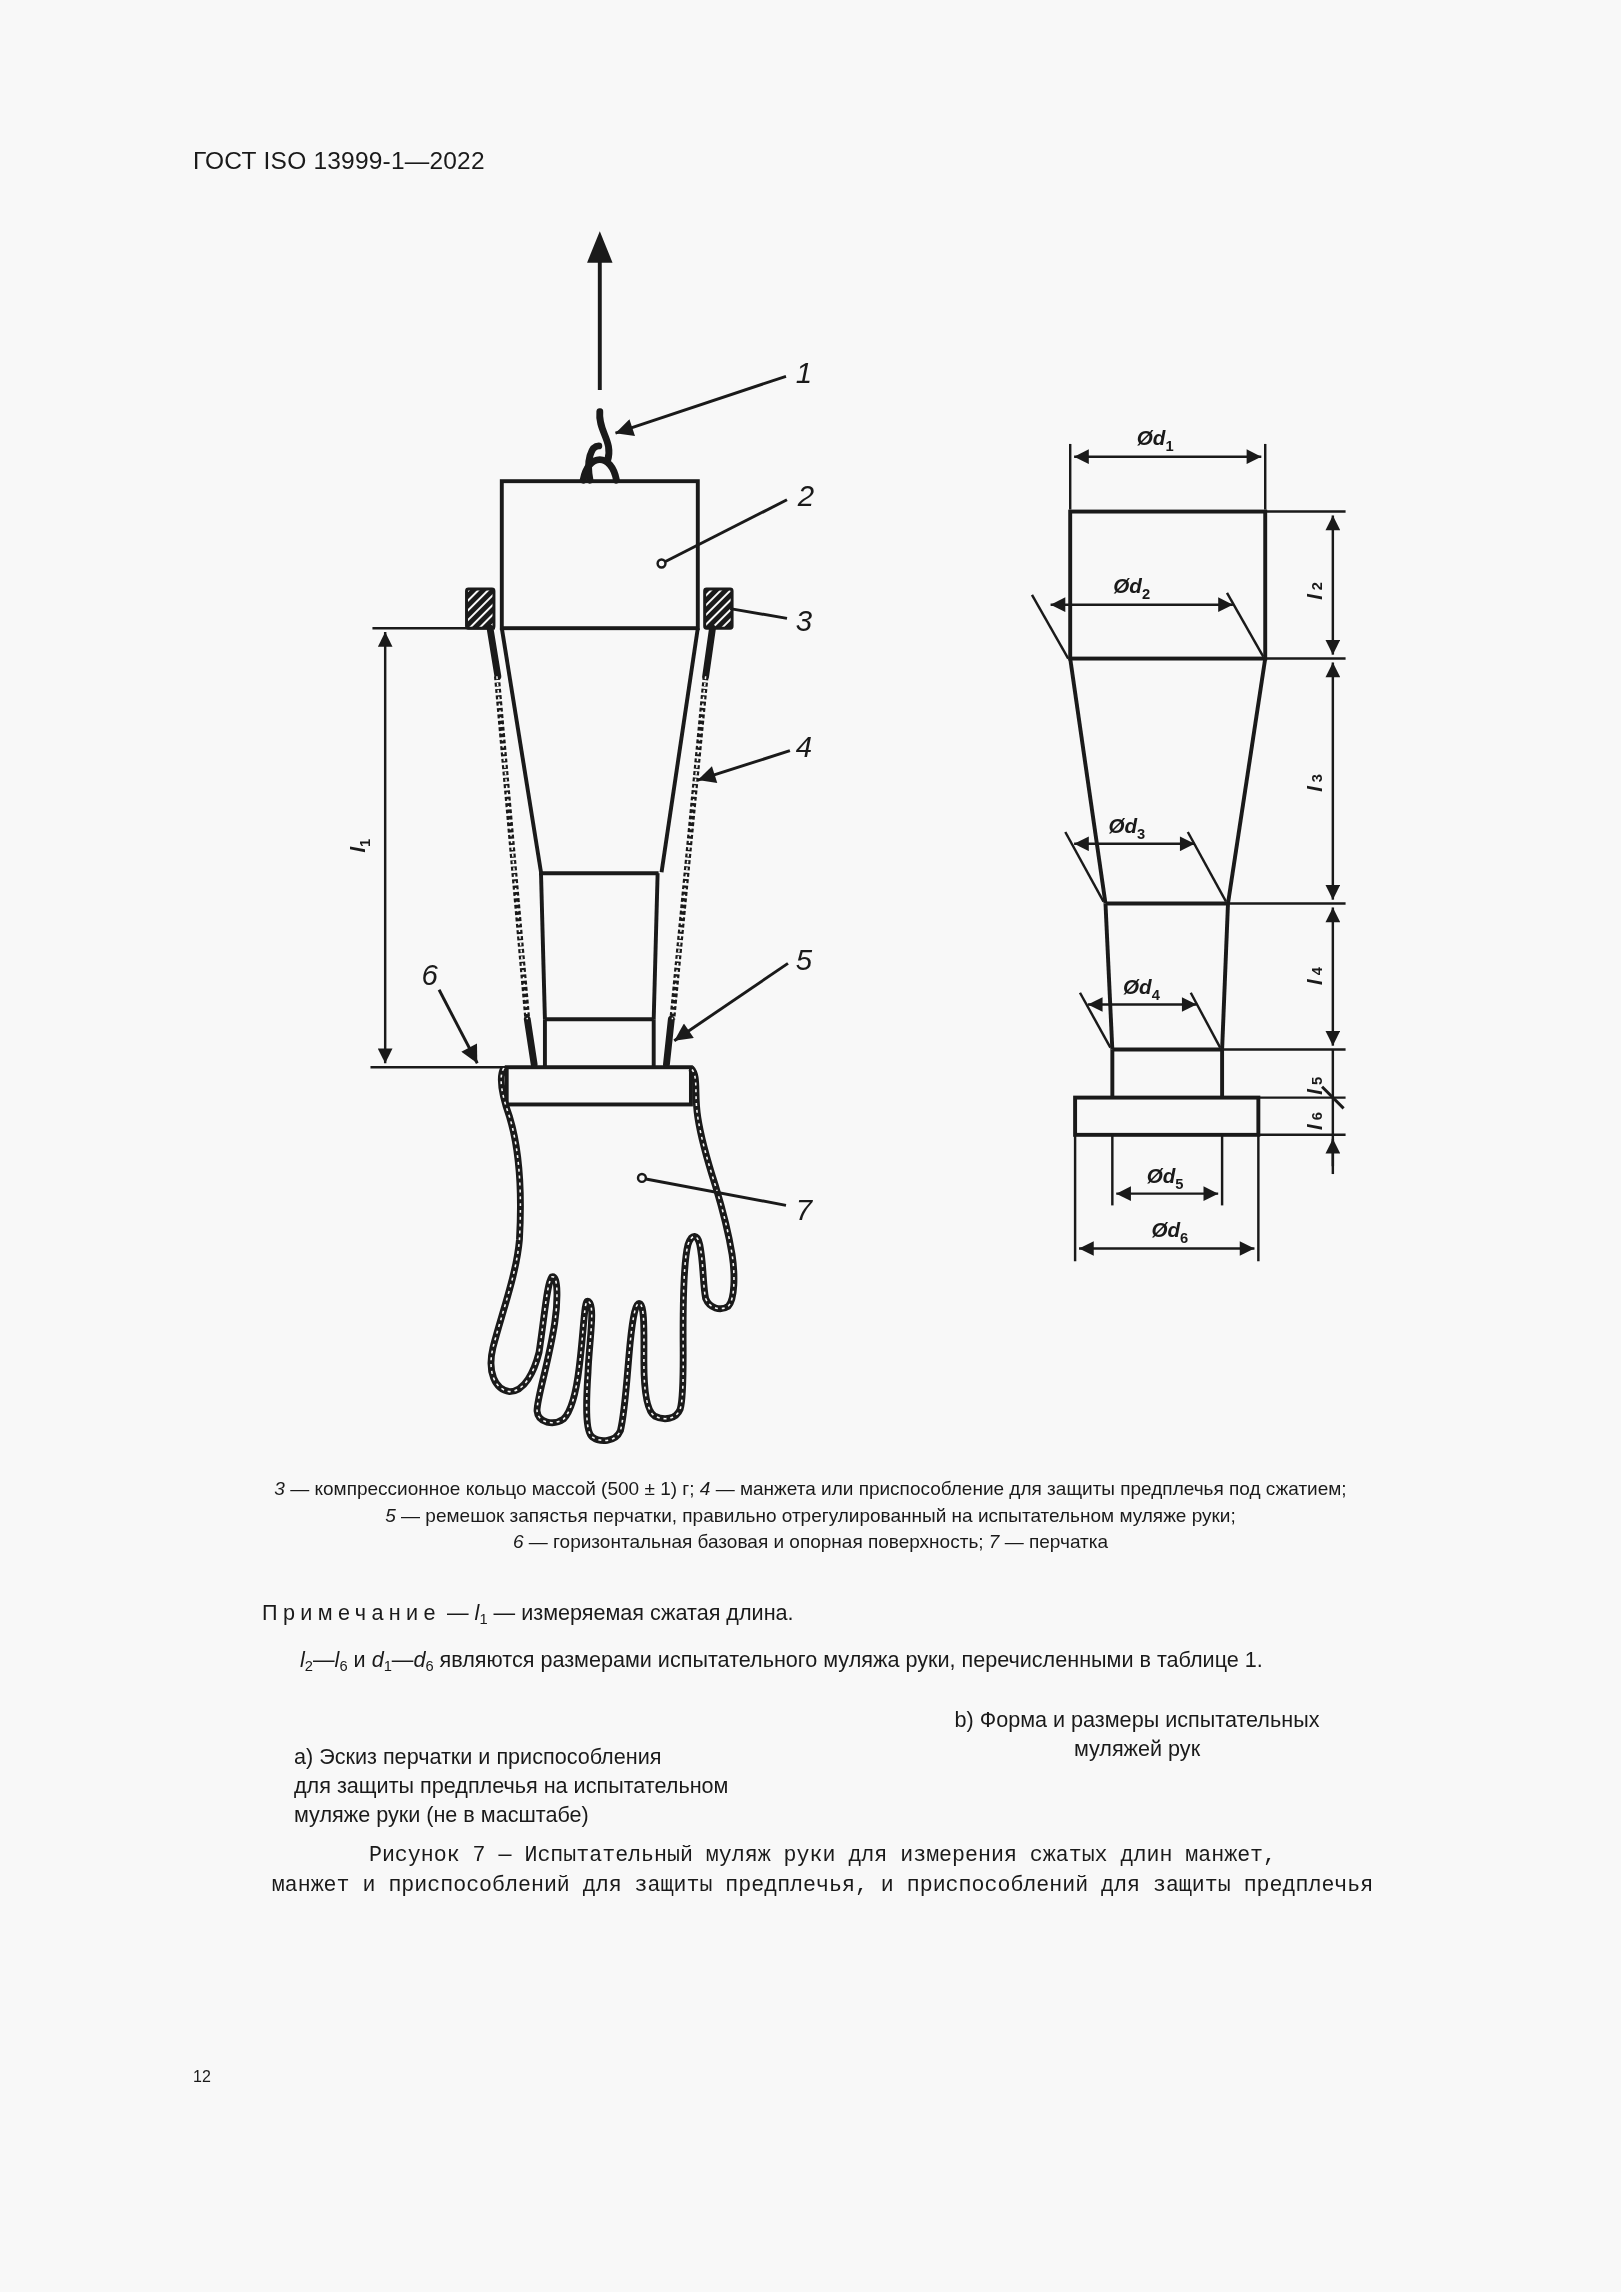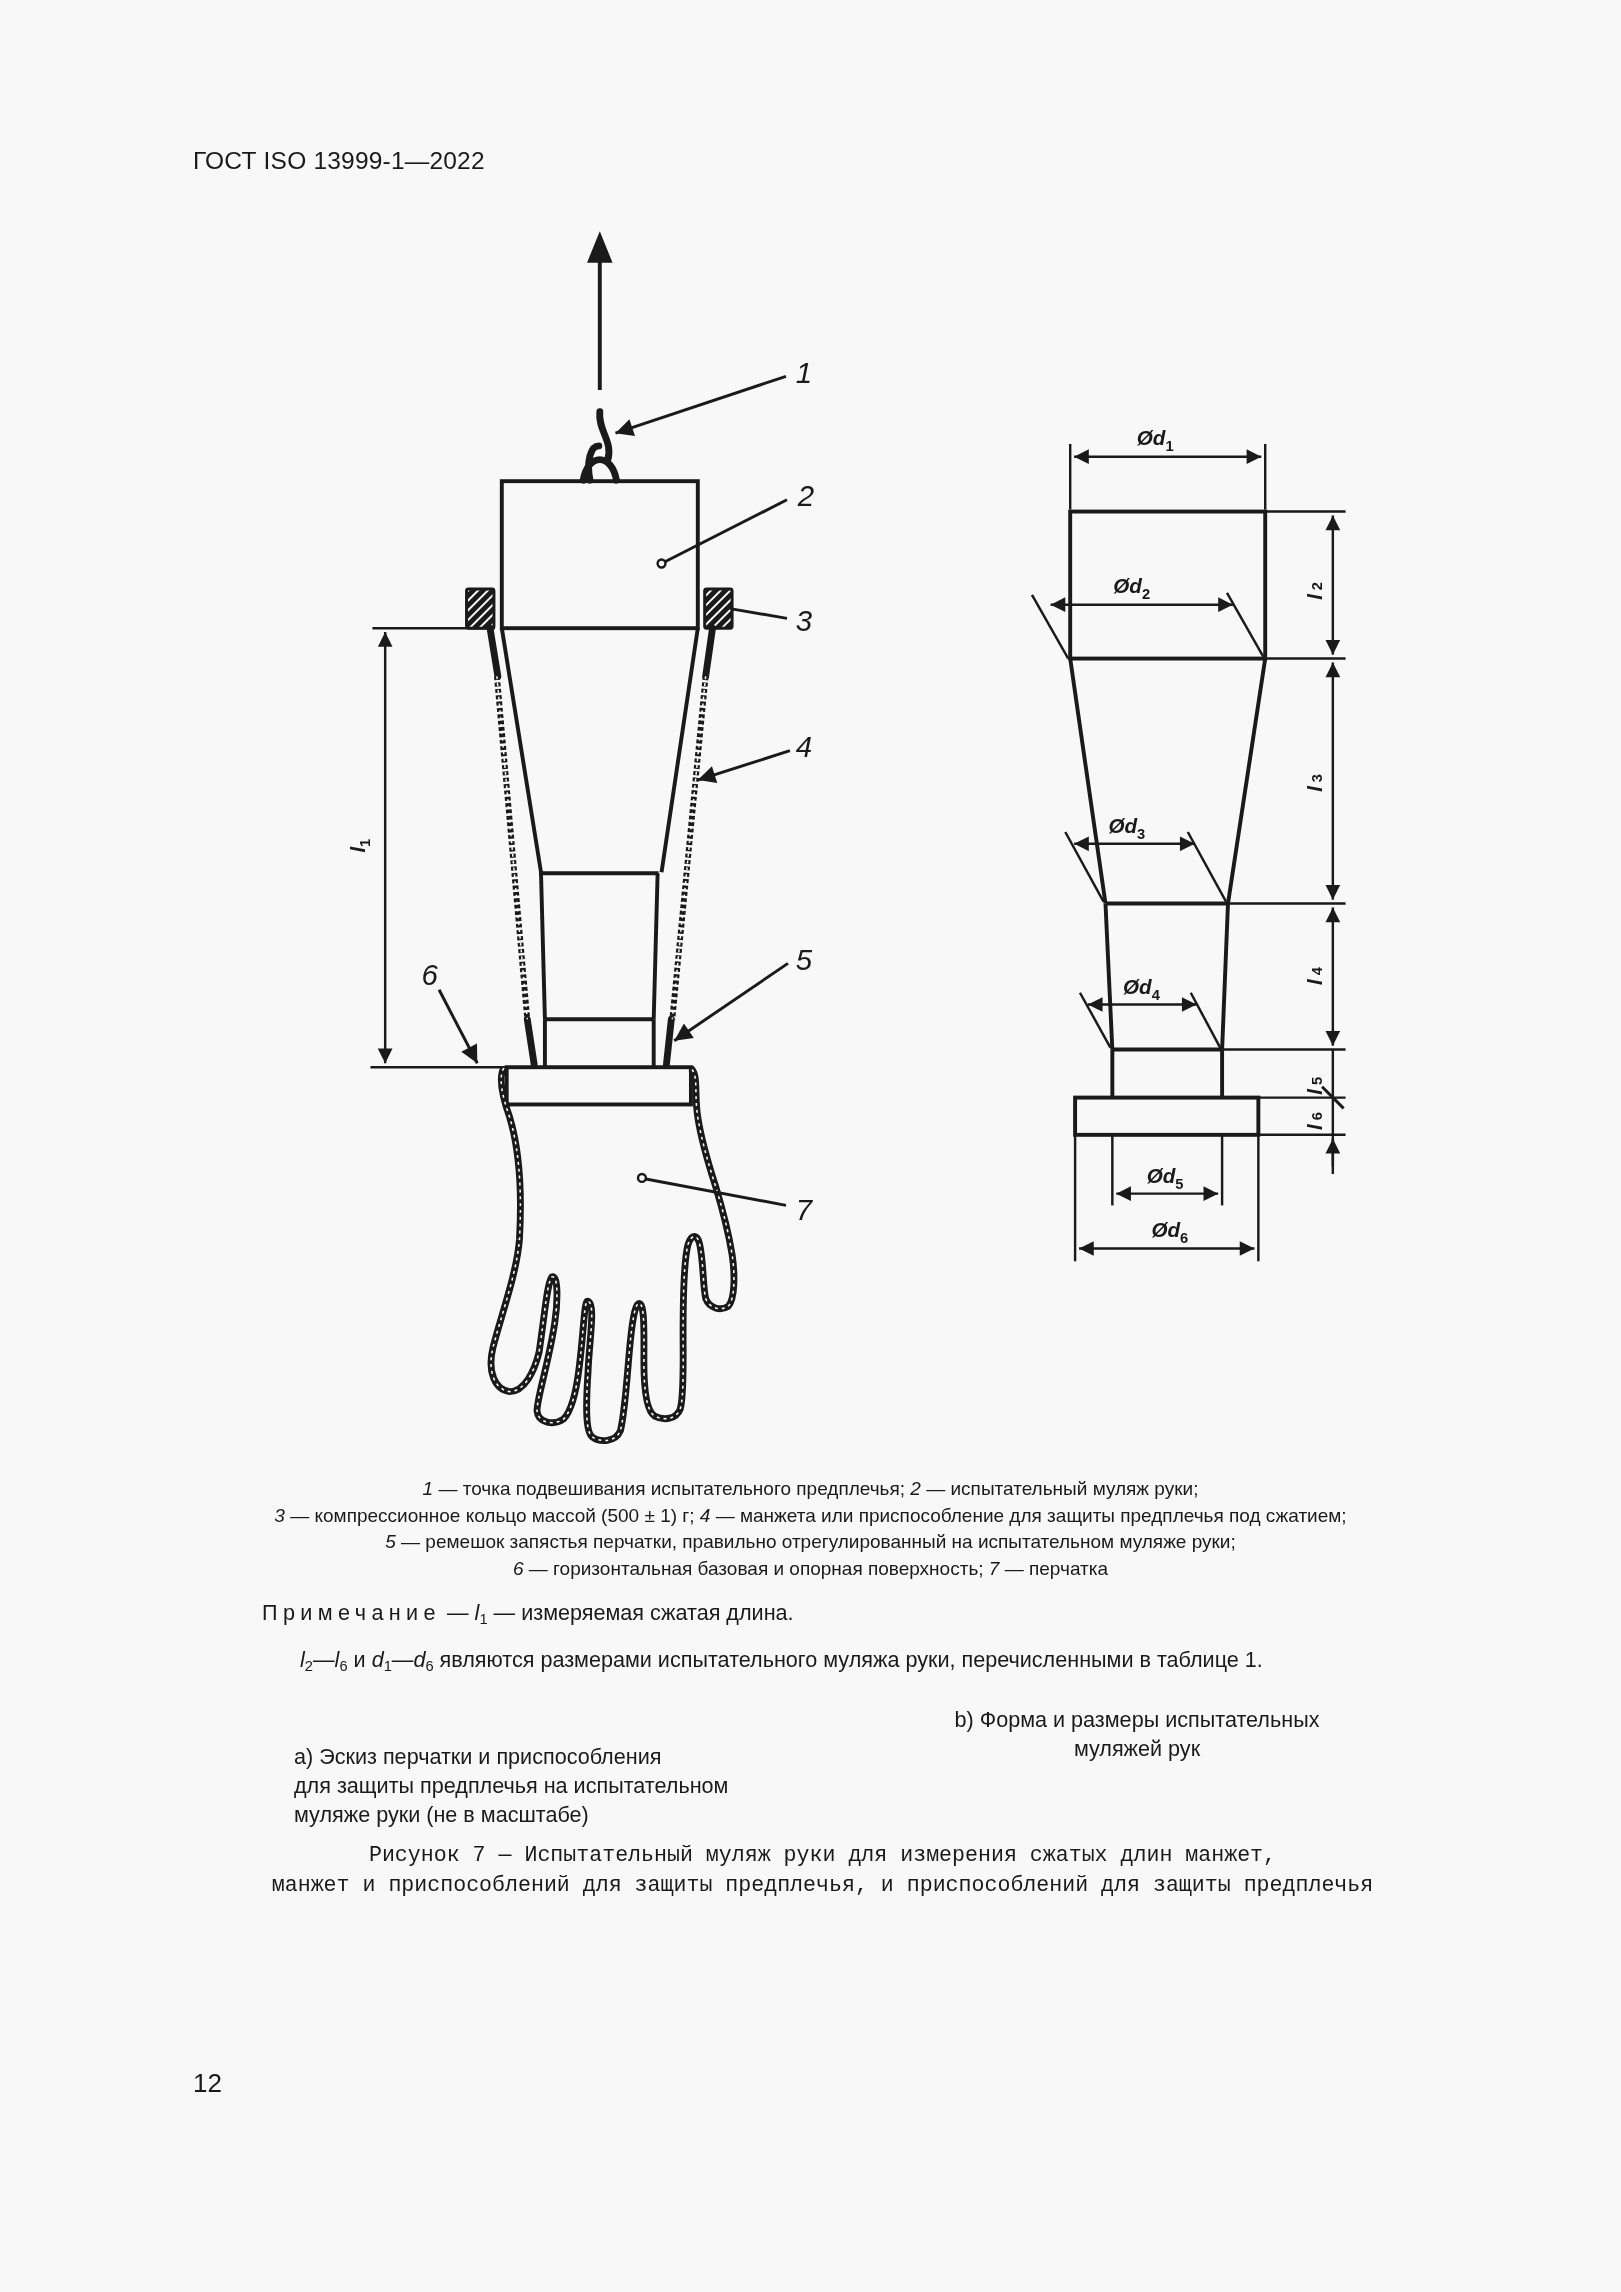--- a/index.html
+++ b/index.html
@@ -38,21 +38,21 @@
   }
   .sub-b {
     position: absolute; left: 892px; top: 1705px; width: 490px;
     text-align: center; font-size: 21.6px; line-height: 29px;
   }
   .caption {
     position: absolute; left: 208px; top: 1840px; width: 1229px;
     text-align: center; font-size: 21.6px; line-height: 30px; font-family: Liberation Mono, monospace;
   }
   .pagenum {
-    position: absolute; left: 193px; top: 2068px; font-size: 26px; text-align: center;
+    position: absolute; left: 193px; top: 2068px; font-size: 16px; text-align: center;
   }
   .lbl { font-family: "Liberation Sans", sans-serif; font-style: italic; font-size: 30px; fill: #1a1a1a; }
   .dim { font-family: "Liberation Sans", sans-serif; font-style: italic; font-weight: bold; font-size: 21px; fill: #1a1a1a; }
   .dimsub { font-family: "Liberation Sans", sans-serif; font-style: normal; font-size: 15px; fill: #1a1a1a; }
 </style>
 </head>
 <body>
 
 <div class="header">ГОСТ ISO 13999-1—2022</div>
 
@@ -227,23 +227,20 @@
   <g transform="translate(1349,1117) rotate(-90)">
     <text class="dim" x="0" y="0"><tspan>l</tspan><tspan class="dimsub" dx="4">5</tspan></text>
   </g>
   <g transform="translate(1349,1153) rotate(-90)">
     <text class="dim" x="0" y="0"><tspan>l</tspan><tspan class="dimsub" dx="4">6</tspan></text>
   </g>
 </svg>
 
 <div class="legend">
   <div>
-    <i>1</i><span> — точка подвешивания испытательного предплечья; </span><i>2</i><span> — испытательный муляж руки;</span>
-  </div>
-  <div>
     <i>3</i><span> — компрессионное кольцо массой (500 ± 1) г; </span><i>4</i><span> — манжета или приспособление для защиты предплечья под сжатием;</span>
   </div>
   <div>
     <i>5</i><span> — ремешок запястья перчатки, правильно отрегулированный на испытательном муляже руки;</span>
   </div>
   <div>
     <i>6</i><span> — горизонтальная базовая и опорная поверхность; </span><i>7</i><span> — перчатка</span>
   </div>
 </div>
 

